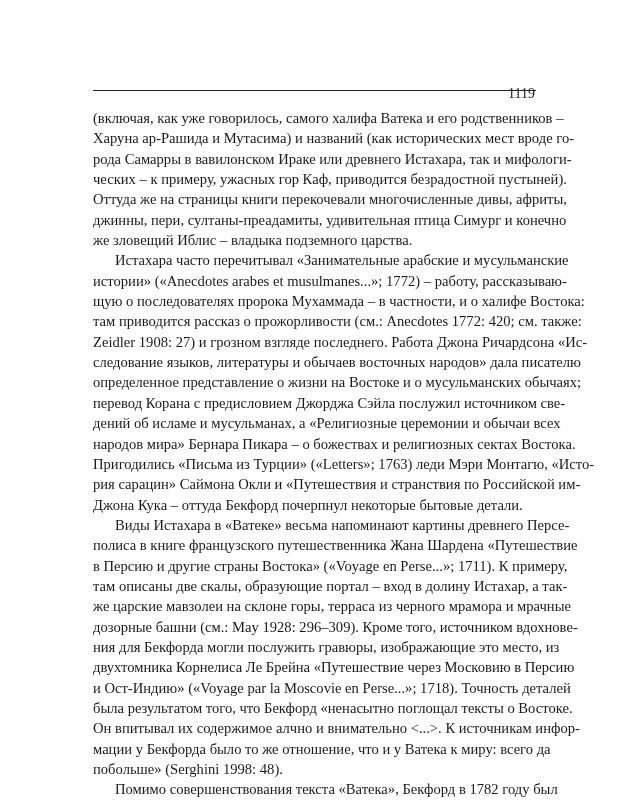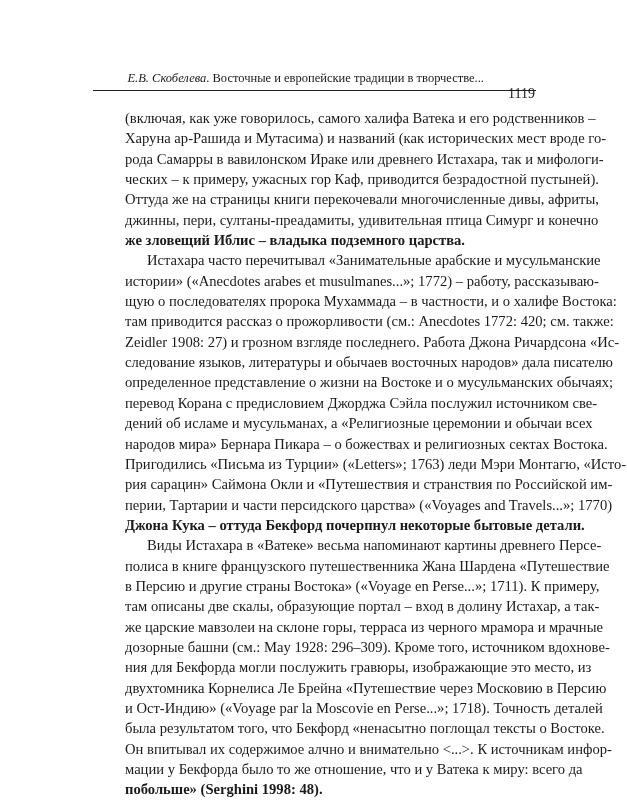--- a/index.html
+++ b/index.html
@@ -54,36 +54,33 @@
       font-size: 14.6px;
       line-height: 20.35px;
     }
     .line {
       display: block;
       white-space: nowrap;
       text-align: justify;
       text-align-last: justify;
       height: 20.35px;
       overflow: visible;
-      margin-left: 32px;
     }
     .line.last {
       text-align-last: left;
-      font-weight: bold;
     }
     .line.indent {
       padding-left: 22px;
     }
   </style>
 </head>
 <body>
 
 <div class="page">
   <div class="running-header">
-    <span class="title"><span class="author">Е.В. Скобелева</span><span>. Восточные и европейские традиции в творчестве...</span></span>
     <span class="page-number">1119</span>
   </div>
 
   <div class="body-text" id="body-text">
 
     <div class="paragraph">
       <span class="line">(включая, как уже говорилось, самого халифа Ватека и его родственников –</span>
       <span class="line">Харуна ар-Рашида и Мутасима) и названий (как исторических мест вроде го-</span>
       <span class="line">рода Самарры в вавилонском Ираке или древнего Истахара, так и мифологи-</span>
       <span class="line">ческих – к примеру, ужасных гор Каф, приводится безрадостной пустыней).</span>
@@ -98,21 +95,20 @@
       <span class="line">щую о последователях пророка Мухаммада – в частности, и о халифе Востока:</span>
       <span class="line">там приводится рассказ о прожорливости (см.: Anecdotes 1772: 420; см. также:</span>
       <span class="line">Zeidler 1908: 27) и грозном взгляде последнего. Работа Джона Ричардсона «Ис-</span>
       <span class="line">следование языков, литературы и обычаев восточных народов» дала писателю</span>
       <span class="line">определенное представление о жизни на Востоке и о мусульманских обычаях;</span>
       <span class="line">перевод Корана с предисловием Джорджа Сэйла послужил источником све-</span>
       <span class="line">дений об исламе и мусульманах, а «Религиозные церемонии и обычаи всех</span>
       <span class="line">народов мира» Бернара Пикара – о божествах и религиозных сектах Востока.</span>
       <span class="line">Пригодились «Письма из Турции» («Letters»; 1763) леди Мэри Монтагю, «Исто-</span>
       <span class="line">рия сарацин» Саймона Окли и «Путешествия и странствия по Российской им-</span>
-      <span class="line">перии, Тартарии и части персидского царства» («Voyages and Travels...»; 1770)</span>
       <span class="line last">Джона Кука – оттуда Бекфорд почерпнул некоторые бытовые детали.</span>
     </div>
 
     <div class="paragraph">
       <span class="line indent">Виды Истахара в «Ватеке» весьма напоминают картины древнего Персе-</span>
       <span class="line">полиса в книге французского путешественника Жана Шардена «Путешествие</span>
       <span class="line">в Персию и другие страны Востока» («Voyage en Perse...»; 1711). К примеру,</span>
       <span class="line">там описаны две скалы, образующие портал – вход в долину Истахар, а так-</span>
       <span class="line">же царские мавзолеи на склоне горы, терраса из черного мрамора и мрачные</span>
       <span class="line">дозорные башни (см.: May 1928: 296–309). Кроме того, источником вдохнове-</span>

